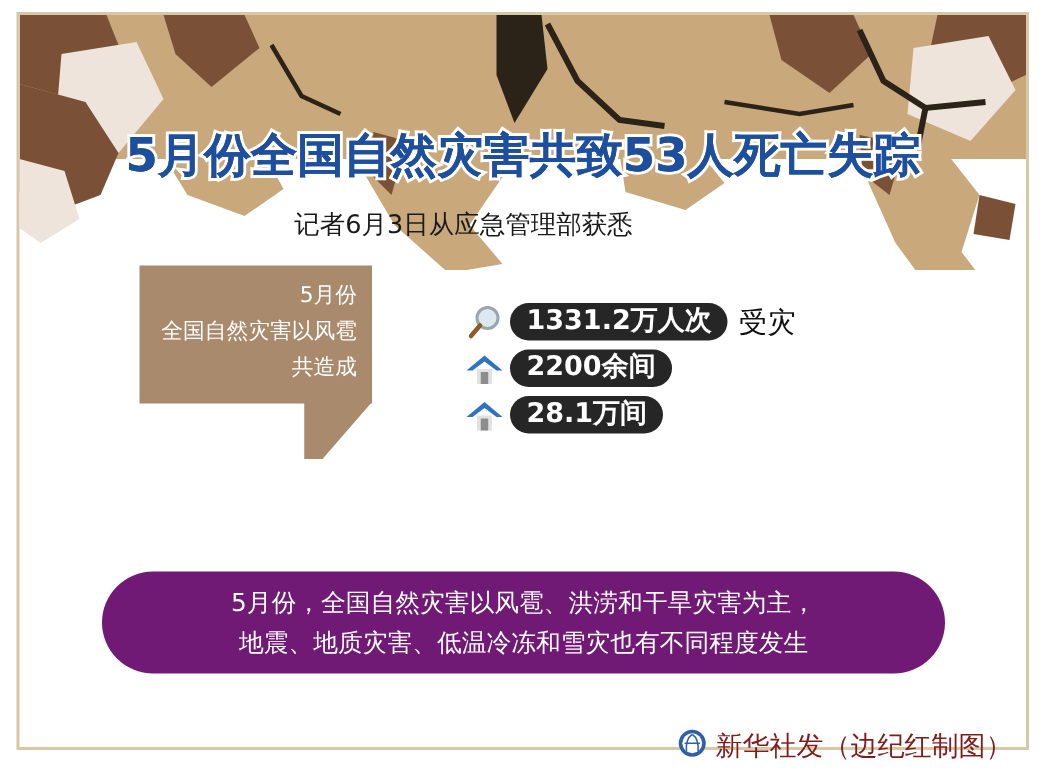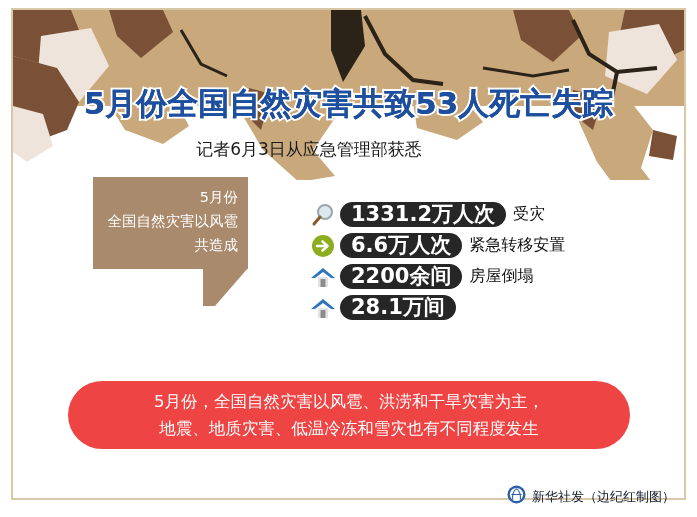--- a/index.html
+++ b/index.html
@@ -131,42 +131,42 @@
     width: 34px;
     height: 28px;
     flex: none;
     display: flex;
     align-items: center;
     justify-content: center;
   }
   .pill {
     background: #262626;
     color: #ffffff;
-    font-size: 21px;
+    font-size: 18px;
     font-weight: bold;
     border-radius: 13px;
     padding: 2px 11px 3px 11px;
     line-height: 20px;
     white-space: nowrap;
     margin-right: 7px;
   }
   .stat-label {
-    font-size: 16px;
+    font-size: 19px;
     color: #111111;
     white-space: nowrap;
   }
 
   
   .banner {
     position: absolute;
     left: 68px;
     top: 381px;
     width: 562px;
     height: 68px;
-    background: #ef4444;
+    background: #701a75;
     border-radius: 34px;
     z-index: 6;
     display: flex;
     align-items: center;
     justify-content: center;
   }
   .banner-text {
     color: #ffffff;
     font-size: 16.5px;
     line-height: 27px;
@@ -178,22 +178,22 @@
   .footer {
     position: absolute;
     right: 22px;
     top: 485px;
     display: flex;
     align-items: center;
     gap: 6px;
     z-index: 6;
   }
   .footer-text {
-    font-size: 13px;
-    color: #0f172a;
+    font-size: 18px;
+    color: #7f1d1d;
     white-space: nowrap;
   }
 </style>
 </head>
 <body>
 
 <div id="infographic">
 
   <div class="frame"></div>
 
@@ -252,41 +252,30 @@
         <svg width="26" height="24" viewBox="0 0 26 24">
           <circle cx="15" cy="9" r="7" fill="#dce8f0" stroke="#9aa6ac" stroke-width="2"></circle>
           <line x1="10" y1="14" x2="4" y2="21" stroke="#8a5a2a" stroke-width="3" stroke-linecap="round"></line>
         </svg>
       </span>
       <span class="pill">1331.2万人次</span>
       <span class="stat-label">受灾</span>
     </div>
 
 
-    <div class="stat-row">
-      <span class="stat-icon">
-        <svg width="26" height="26" viewBox="0 0 26 26">
-          <circle cx="13" cy="13" r="11" fill="#8eac20"></circle>
-          <path d="M7,13 L16,13 M12.5,8.5 L17.5,13 L12.5,17.5" stroke="#ffffff" stroke-width="2.6" fill="none" stroke-linecap="round" stroke-linejoin="round"></path>
-        </svg>
-      </span>
-      <span class="pill">6.6万人次</span>
-      <span class="stat-label">紧急转移安置</span>
-    </div>
 
     <div class="stat-row">
       <span class="stat-icon">
         <svg width="28" height="24" viewBox="0 0 28 24">
           <path d="M2,13 L14,3 L26,13 L22,13 L14,7 L6,13 Z" fill="#2e74c0"></path>
           <rect x="9" y="12" width="10" height="10" fill="#e2e2e2"></rect>
           <rect x="11.5" y="14" width="5" height="8" fill="#8d8d8d"></rect>
         </svg>
       </span>
       <span class="pill">2200余间</span>
-      <span class="stat-label">房屋倒塌</span>
     </div>
 
     <div class="stat-row">
       <span class="stat-icon">
         <svg width="28" height="24" viewBox="0 0 28 24">
           <path d="M2,13 L14,3 L26,13 L22,13 L14,7 L6,13 Z" fill="#2e74c0"></path>
           <rect x="9" y="12" width="10" height="10" fill="#e2e2e2"></rect>
           <rect x="11.5" y="14" width="5" height="8" fill="#8d8d8d"></rect>
         </svg>
       </span>

